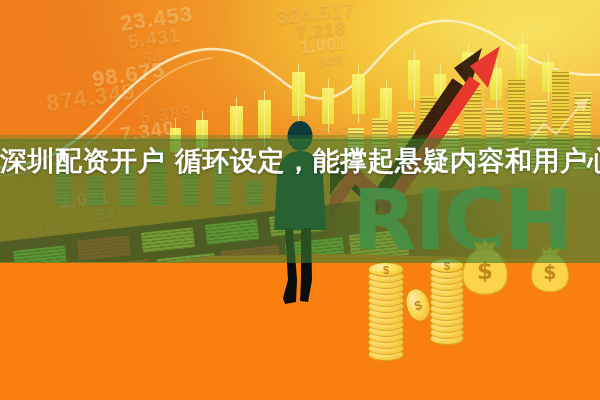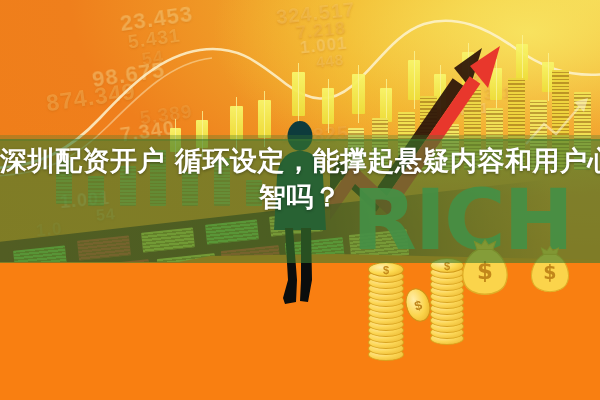--- a/index.html
+++ b/index.html
@@ -304,16 +304,15 @@
         <path d="M21 13 L 18 4 L 26 8 L 30 2 L 34 8 L 42 4 L 39 13 Z" fill="#f3c53c" stroke="#dfae28" stroke-width="1.2"></path>
         <text x="30" y="47" text-anchor="middle" font-size="26" font-weight="900" fill="#c2871a" font-family="DejaVu Sans, sans-serif">$</text>
       </svg>
     </div>
 
   <div id="greenband-edge"></div>
   <div id="greenband"></div>
 
   <div id="headline">
     <span class="l1">深圳配资开户 循环设定，能撑起悬疑内容和用户心</span>
-    <span class="l2">智吗？</span>
   </div>
 
 </div>
 
 </body></html>

